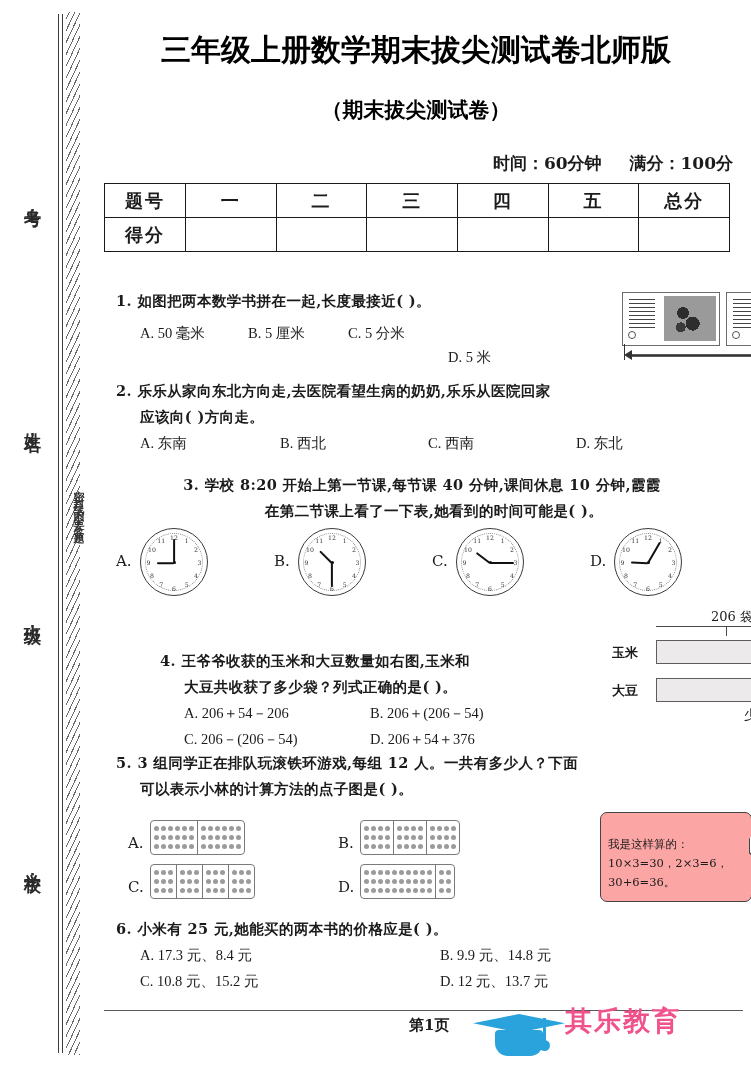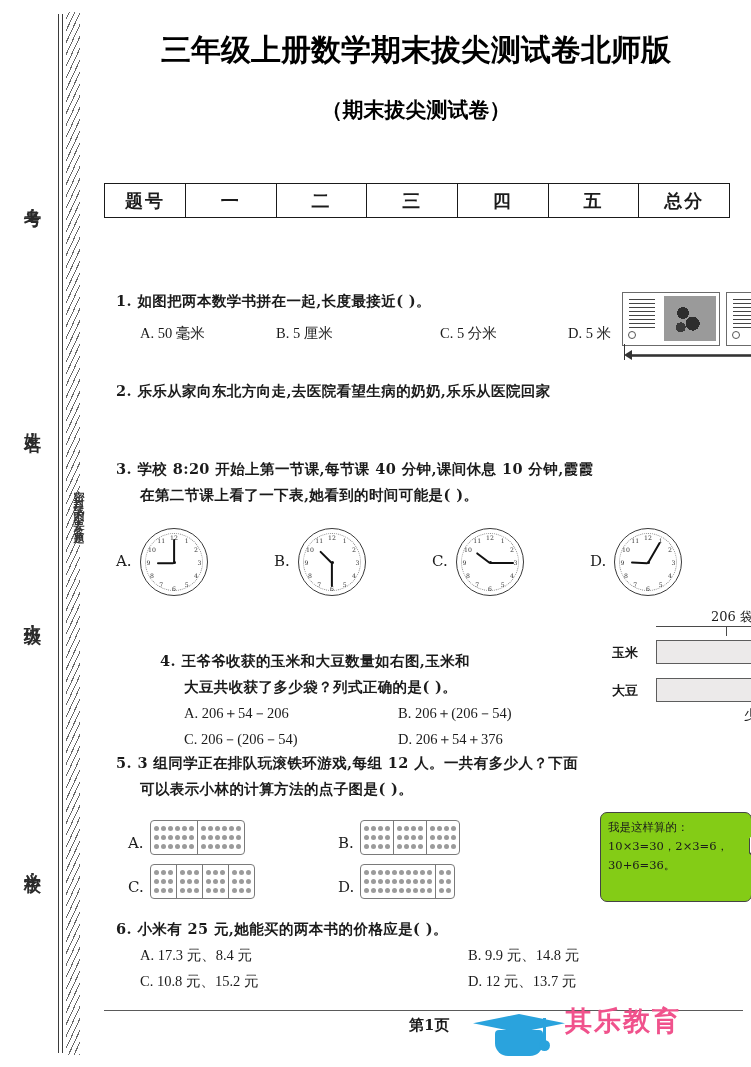--- a/index.html
+++ b/index.html
@@ -107,21 +107,21 @@
     font-size:14.5px;
     font-weight:700;
     line-height:26px;
     white-space:nowrap;
     letter-spacing:.4px;
   }
   .qnum{font-family:"DejaVu Serif","Liberation Serif",serif;font-weight:700;}
   .indent{padding-left:24px;}
 
   
-  .optrow{display:flex;padding-left:24px;gap:28px;}
+  .optrow{display:flex;padding-left:24px;}
   .optrow .cell{font-size:14.5px;line-height:26px;white-space:nowrap;}
 
   
   .books{position:absolute;left:530px;top:292px;width:212px;height:70px;}
   .book{
     position:absolute;top:0;width:96px;height:52px;
     border:1px solid #6b6b6b;background:#fff;
   }
   .book .cover{
     position:absolute;right:3px;top:3px;width:52px;height:45px;
@@ -238,22 +238,22 @@
     border-right:1px solid #7a7a7a;
     grid-template-rows:repeat(3,7px);
   }
   .grp:last-child{border-right:none;}
   .dot{width:5px;height:5px;border-radius:50%;background:#9b9b9b;align-self:center;}
 
   
   .bubblewrap{position:absolute;left:508px;top:812px;width:238px;height:102px;}
   .bubble{
     position:absolute;left:0;top:0;width:152px;height:90px;
-    border:1px solid #444;border-radius:7px;background:#84cc16;
-    padding:5px 7px;box-sizing:border-box;
+    border:1px solid #444;border-radius:7px;background:#fca5a5;
+    padding:22px 7px;box-sizing:border-box;
   }
   .bubble .bl{
     font-size:11.5px;line-height:19px;white-space:nowrap;
     font-family:"DejaVu Serif","Liberation Serif",serif;
   }
   .bubble .tail{
     position:absolute;right:-13px;top:24px;width:0;height:0;
     border-top:7px solid transparent;border-bottom:9px solid transparent;
     border-left:14px solid #fff;
     filter:drop-shadow(1px 1px 0 #444) drop-shadow(-1px 1px 0 #444);
@@ -317,46 +317,59 @@
     <div class="vtext vfield" style="top:860px;">学校：</div>
 
     <div class="vtext vseal" style="top:482px;">密封线内不要答题</div>
   </div>
 
   <div class="main">
 
     <div class="title">三年级上册数学期末拔尖测试卷北师版</div>
     <div class="subtitle">（期末拔尖测试卷）</div>
 
+    <div class="meta">
+      <span>时间：60分钟</span>
+      <span>满分：100分</span>
+    </div>
 
     <table class="score">
       <tbody>
           <tr>
         <td class="head">题号</td>
         <td>一</td>
         <td>二</td>
         <td>三</td>
         <td>四</td>
         <td>五</td>
         <td>总分</td>
       </tr>
+      <tr>
+        <td class="head">得分</td>
+        <td></td>
+        <td></td>
+        <td></td>
+        <td></td>
+        <td></td>
+        <td></td>
+      </tr>
     </tbody>
       </table>
 
 
     <div class="q" style="top:288px;">
       <div class="qline">
         <span class="qnum">1.</span>
         <span>如图把两本数学书拼在一起,长度最接近(      )。</span>
       </div>
       <div class="optrow" style="margin-top:6px;">
         <div class="cell" style="width:108px;">A. 50 毫米</div>
         <div class="cell" style="width:100px;">B. 5 厘米</div>
-        <div class="cell" style="width:100px;margin-left:36px;">C. 5 分米</div>
-        <div class="cell" style="width:90px;">D. 5 米</div>
+        <div class="cell" style="width:100px;">C. 5 分米</div>
+        <div class="cell" style="width:90px;margin-top:24px;">D. 5 米</div>
       </div>
     </div>
 
     <div class="books">
       <div class="book b1">
         <div class="spinelines"></div>
         <div class="cover">
           <div class="kid"></div>
         </div>
         <div class="hole"></div>
@@ -373,23 +386,30 @@
         <div class="ar arl"></div>
 
       </div>
     </div>
 
     <div class="q" style="top:378px;">
       <div class="qline">
         <span class="qnum">2.</span>
         <span>乐乐从家向东北方向走,去医院看望生病的奶奶,乐乐从医院回家</span>
       </div>
-    </div>
-
-    <div class="q" style="top:456px;">
+      <div class="qline indent">应该向(      )方向走。</div>
+      <div class="optrow">
+        <div class="cell" style="width:140px;">A. 东南</div>
+        <div class="cell" style="width:148px;">B. 西北</div>
+        <div class="cell" style="width:148px;">C. 西南</div>
+        <div class="cell">D. 东北</div>
+      </div>
+    </div>
+
+    <div class="q" style="top:472px;text-align:center;">
       <div class="qline">
         <span class="qnum">3.</span>
         <span>学校 8:20 开始上第一节课,每节课 40 分钟,课间休息 10 分钟,霞霞</span>
       </div>
       <div class="qline indent">在第二节课上看了一下表,她看到的时间可能是(      )。</div>
     </div>
 
     <div class="clockrow">
       <div class="clockitem" style="left:0px;">
         <div class="lab">A.</div>

